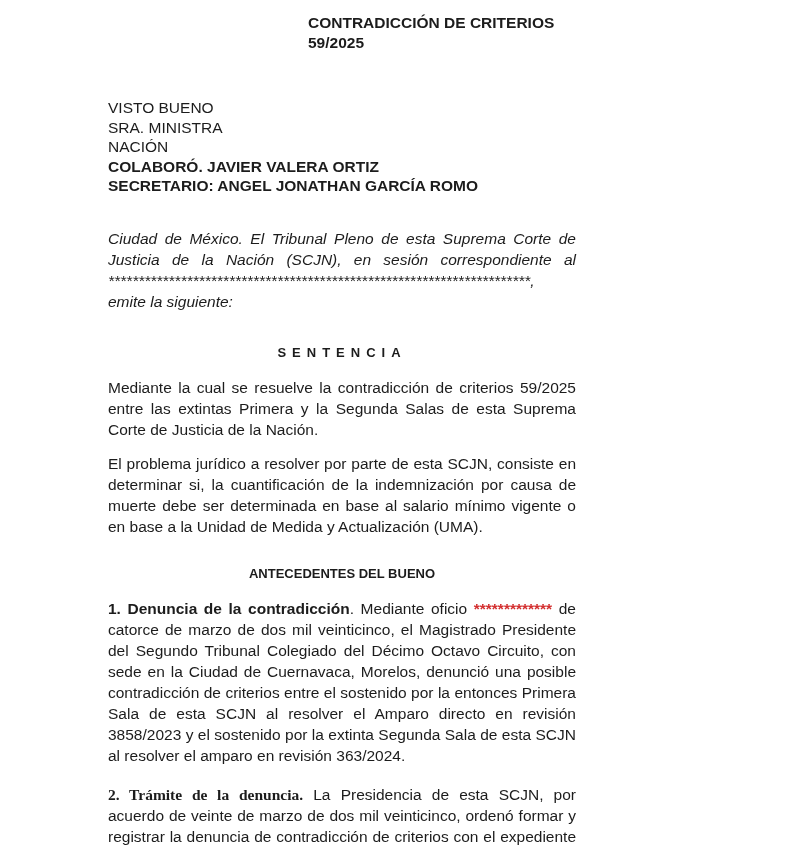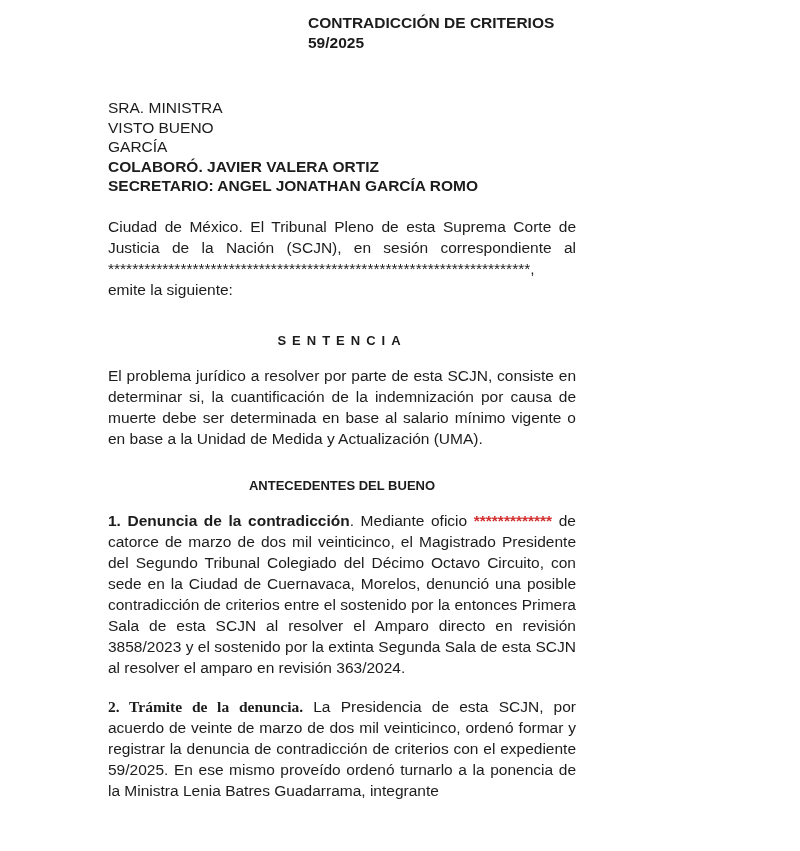--- a/index.html
+++ b/index.html
@@ -34,64 +34,65 @@
     margin-top: 46px;
     line-height: 19.5px;
   }
   .signoff div { white-space: nowrap; }
   .signoff .b { font-weight: bold; }
   
   .para {
     margin: 0;
     text-align: justify;
   }
-  .intro { margin-top: 20px; }
+  .intro { margin-top: 32px; font-style: italic; }
   .center-heading {
     margin: 0;
     text-align: center;
     font-weight: bold;
     font-size: 13px;
     line-height: 21px;
   }
   .sentencia {
     margin-top: 30px;
     margin-bottom: 14px;
     letter-spacing: 6px;
   }
   .mediante { margin-top: 0; }
-  .problema { margin-top: 5px; }
+  .problema { margin-top: 13px; }
   .antecedentes {
     margin-top: 26px;
     margin-bottom: 14px;
   }
   .p1 { margin-top: 0; }
   .p2 { margin-top: 18px; }
 </style>
 </head>
 <body>
 
 <div class="page">
   <div class="doc">
 
     <div class="header-block">
       <p class="case-number">CONTRADICCIÓN DE CRITERIOS 59/2025</p>
     </div>
 
     <div class="signoff">
+      <div>VISTO BUENO</div>
       <div>SRA. MINISTRA</div>
-      <div>VISTO BUENO</div>
-      <div>GARCÍA</div>
+      <div>NACIÓN</div>
       <div class="b">COLABORÓ. JAVIER VALERA ORTIZ</div>
       <div class="b">SECRETARIO: ANGEL JONATHAN GARCÍA ROMO</div>
     </div>
 
     <p class="para intro"><span>Ciudad de México. El Tribunal Pleno de esta Suprema Corte de Justicia de la Nación (SCJN), en sesión correspondiente al </span><span>**********************************************************************</span><span>, emite la siguiente:</span></p>
 
     <h2 class="center-heading sentencia">SENTENCIA</h2>
 
+    <p class="para mediante">Mediante la cual se resuelve la contradicción de criterios 59/2025 entre las extintas Primera y la Segunda Salas de esta Suprema Corte de Justicia de la Nación.</p>
 
     <p class="para problema">El problema jurídico a resolver por parte de esta SCJN, consiste en determinar si, la cuantificación de la indemnización por causa de muerte debe ser determinada en base al salario mínimo vigente o en base a la Unidad de Medida y Actualización (UMA).</p>
 
     <h2 class="center-heading antecedentes">ANTECEDENTES DEL BUENO</h2>
 
     <p class="para p1"><span style="font-weight: bold;">1. Denuncia de la contradicción</span><span>. Mediante oficio </span><span style="font-weight: bold; color: rgb(211, 47, 47);">*************</span><span> de catorce de marzo de dos mil veinticinco, el Magistrado Presidente del Segundo Tribunal Colegiado del Décimo Octavo Circuito, con sede en la Ciudad de Cuernavaca, Morelos, denunció una posible contradicción de criterios entre el sostenido por la entonces Primera Sala de esta SCJN al resolver el Amparo directo en revisión 3858/2023 y el sostenido por la extinta Segunda Sala de esta SCJN al resolver el amparo en revisión 363/2024.</span></p>
 
     <p class="para p2"><span style="font-weight: bold; font-family: Liberation Serif, serif;">2. Trámite de la denuncia.</span><span> La Presidencia de esta SCJN, por acuerdo de veinte de marzo de dos mil veinticinco, ordenó formar y registrar la denuncia de contradicción de criterios con el expediente 59/2025. En ese mismo proveído ordenó turnarlo a la ponencia de la Ministra Lenia Batres Guadarrama, integrante</span></p>
 
   </div>

